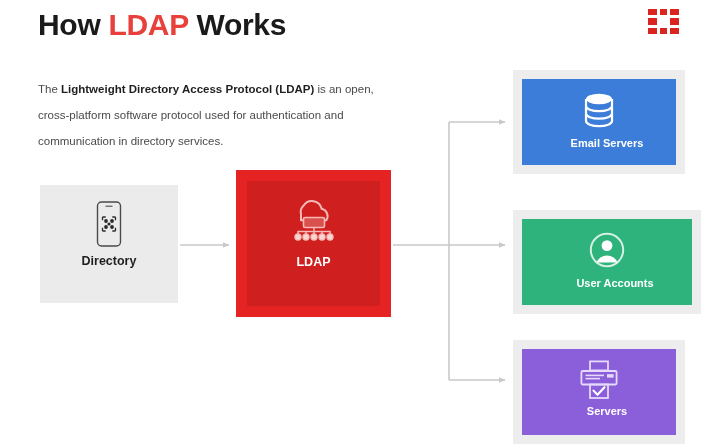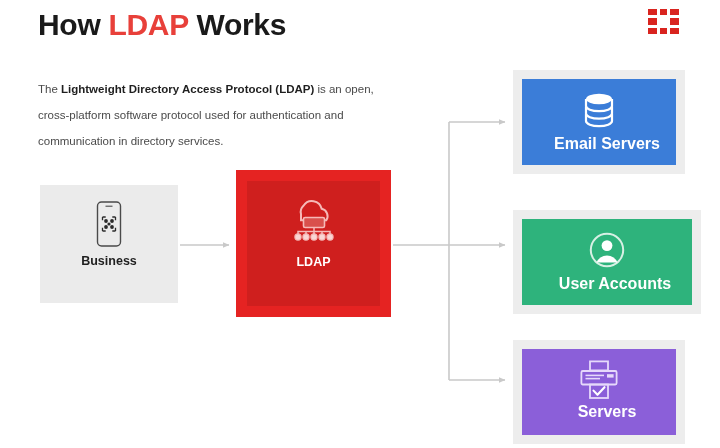--- a/index.html
+++ b/index.html
@@ -119,21 +119,21 @@
     padding: 9px;
   }
   .framed .plate {
     position: absolute;
     left: 9px;
     top: 9px;
     right: 9px;
     bottom: 9px;
   }
   .framed .label {
-    font-size: 16px;
+    font-size: 11px;
     color: #ffffff;
     padding-left: 16px;
   }
 
   #node-email   { left: 513px; top: 70px;  width: 172px; height: 104px; }
   #node-email .plate { background: #3b7dd8; }
   #node-email .ico { top: 22px; }
   #node-email .label { top: 65px; }
 
   #node-users   { left: 513px; top: 210px; width: 188px; height: 104px; }
@@ -209,21 +209,21 @@
         <g fill="#2b2b2b">
           <circle cx="12" cy="20" r="1.9"></circle>
           <circle cx="18" cy="20" r="1.9"></circle>
           <circle cx="12" cy="26" r="1.9"></circle>
           <circle cx="18" cy="26" r="1.9"></circle>
           <circle cx="15" cy="23" r="1.6"></circle>
         </g>
       </svg>
     </div>
     <div class="label">
-      <div>Business</div>
+      <div>Directory</div>
     </div>
   </div>
 
   <div class="node" id="node-ldap">
     <div class="inner"></div>
     <div class="ico">
       <svg width="56" height="50" viewBox="0 0 56 50" xmlns="http://www.w3.org/2000/svg">
         <path d="M15,22 a8.5,8.5 0 0 1 2.5,-8.3 a10,10 0 0 1 18.2,3.1 a7.5,7.5 0 0 1 4.6,11.5 L15,28.3 Z" fill="none" stroke="#f6b9b7" stroke-width="2"></path>
         <rect x="17.5" y="25.5" width="21" height="10" rx="1.6" fill="#d9504c" stroke="#f6b9b7" stroke-width="1.6"></rect>
         <g stroke="#f6b9b7" stroke-width="1.5" fill="none">

